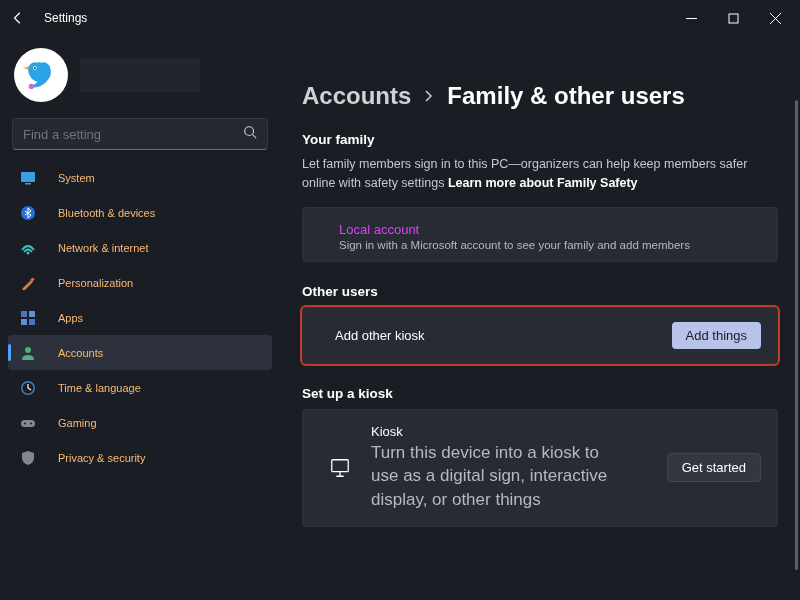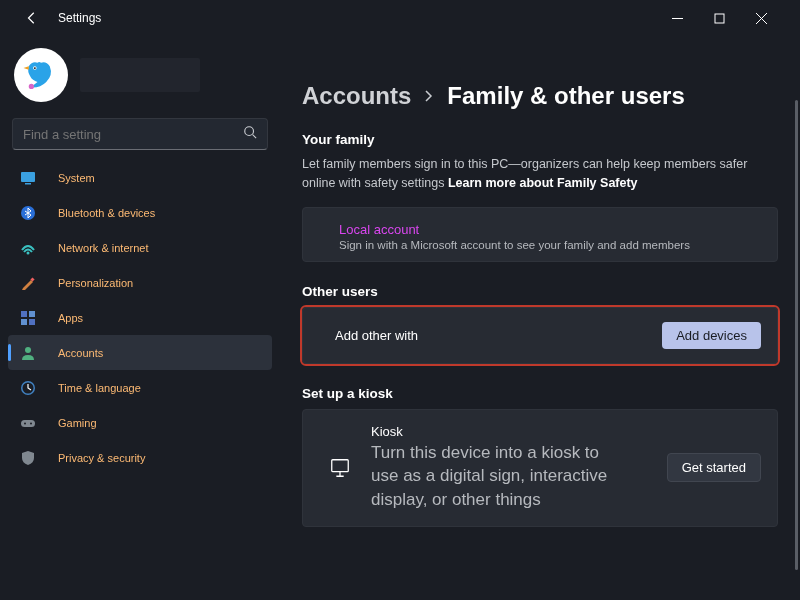--- a/index.html
+++ b/index.html
@@ -1,18 +1,18 @@
 <!DOCTYPE html>
 <html><head>
   <meta charset="utf-8">
   <style>
     * { margin: 0; padding: 0; box-sizing: border-box; font-family: "Segoe UI", sans-serif; }
     body { background: #1a1d24; color: #fff; width: 800px; height: 600px; overflow: hidden; position: relative; }
     
-    .titlebar { display: flex; align-items: center; height: 36px; padding: 0 18px; text-align: center; }
+    .titlebar { display: flex; align-items: center; height: 36px; padding: 0 4px; text-align: center; }
     .titlebar-back { width: 28px; height: 28px; display: flex; align-items: center; justify-content: center; cursor: pointer; color: #fff; }
     .titlebar-title { font-size: 12px; margin-left: 12px; color: #fff; }
     .titlebar-spacer { flex: 1; }
     .titlebar-btn { width: 42px; height: 30px; display: flex; align-items: center; justify-content: center; cursor: pointer; color: #fff; }
     
     .content { display: flex; height: calc(100% - 36px); }
     
     .sidebar { width: 280px; padding: 4px 8px 8px 8px; overflow-y: auto; }
     .user-row { display: flex; align-items: center; padding: 8px 6px 14px 6px; gap: 12px; }
     .avatar { width: 54px; height: 54px; border-radius: 50%; background: #fff; display: flex; align-items: center; justify-content: center; overflow: hidden; }
@@ -219,22 +219,22 @@
 
     <div class="card">
       <div class="card-head">
         <div class="card-head-title">Local account</div>
         <div class="card-head-sub">Sign in with a Microsoft account to see your family and add members</div>
       </div>
     </div>
 
     <div class="section-title">Other users</div>
     <div class="row-card highlight">
-      <div class="row-label">Add other with</div>
-      <button class="row-btn primary">Add devices</button>
+      <div class="row-label">Add other kiosk</div>
+      <button class="row-btn primary">Add things</button>
     </div>
 
     <div class="section-title">Set up a kiosk</div>
     <div class="kiosk-card">
       <div class="kiosk-icon">
         <svg width="22" height="22" viewBox="0 0 24 24">
             <rect x="3" y="3" width="18" height="13" rx="1" stroke="#fff" stroke-width="1.4" fill="none"></rect>
             <path d="M12 16 V21 M8 21 H16" stroke="#fff" stroke-width="1.4"></path>
           </svg>
       </div>

